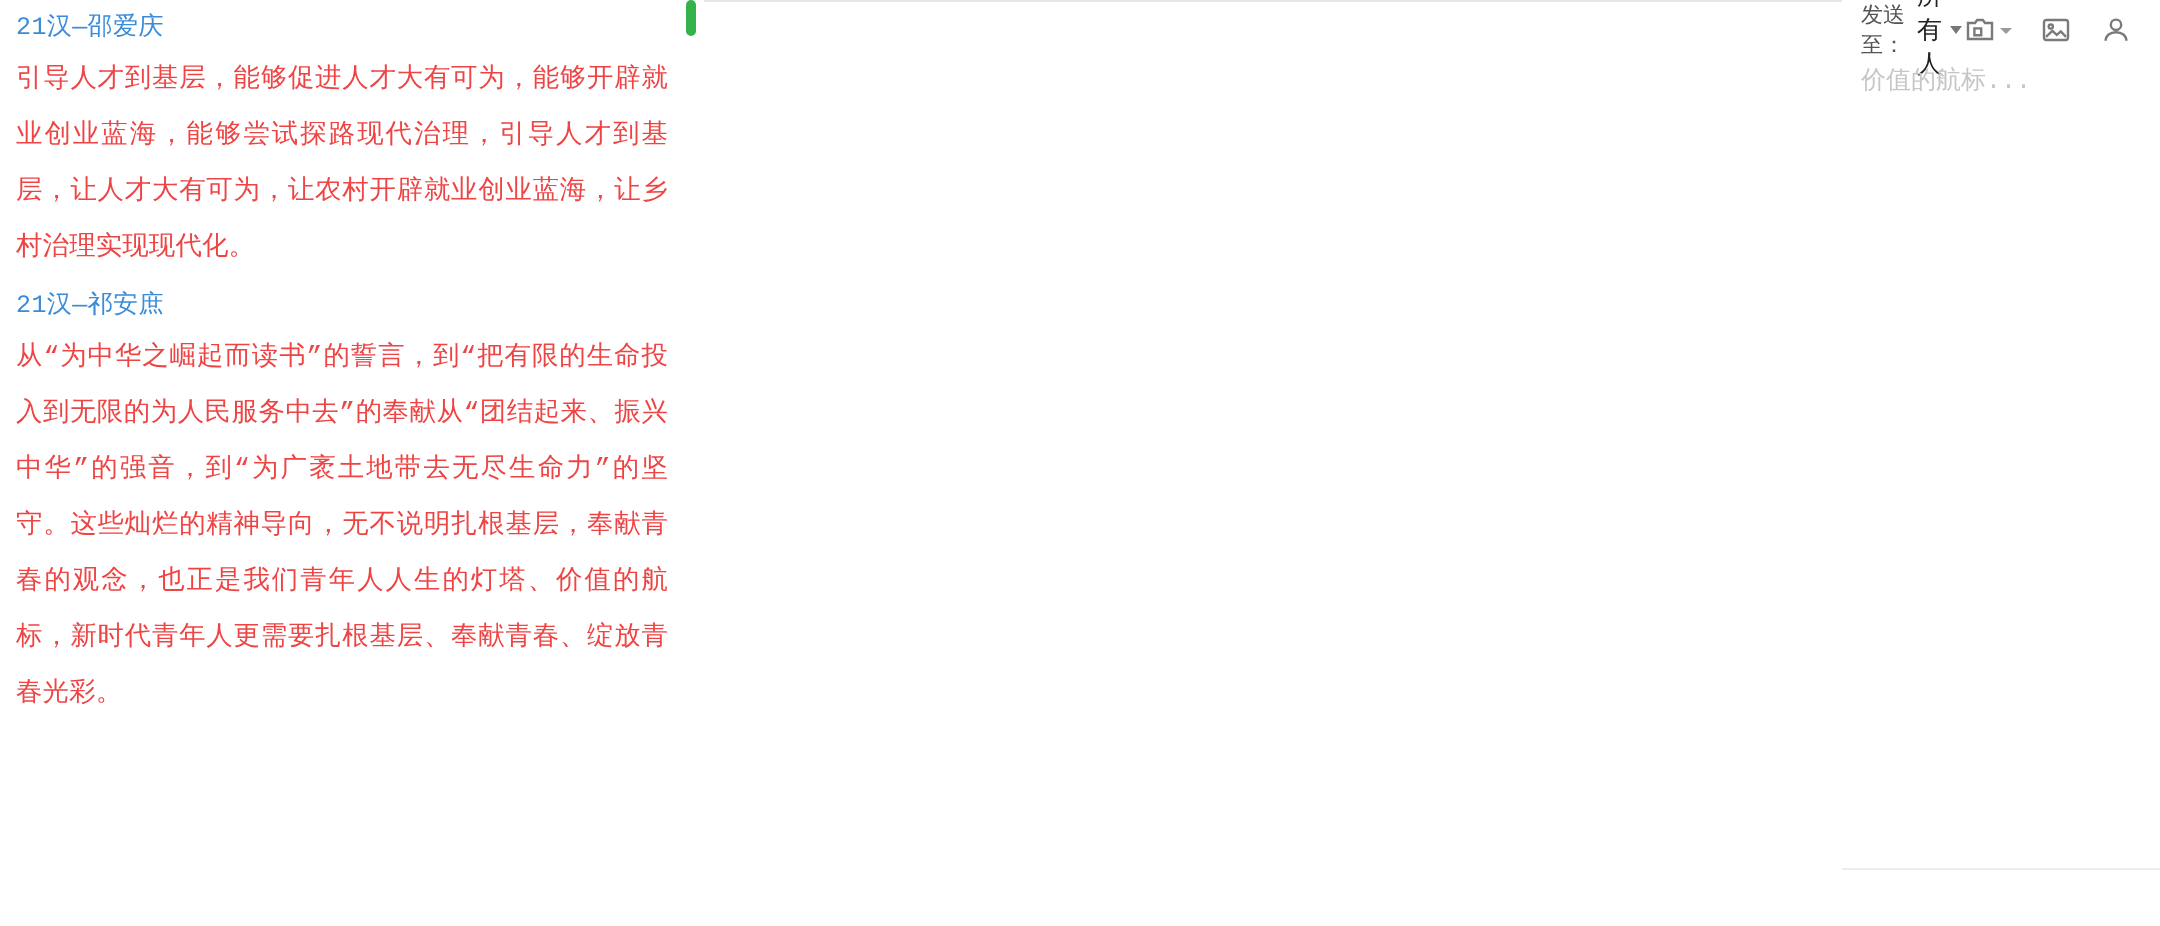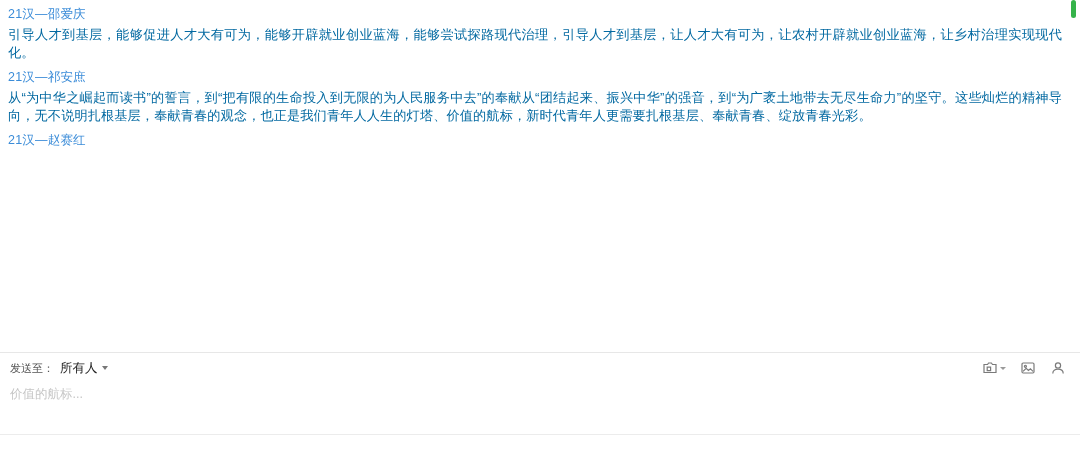--- a/index.html
+++ b/index.html
@@ -13,21 +13,21 @@
     font-family: "Liberation Sans", sans-serif;
     overflow: hidden;
   }
   #app {
     position: relative;
     width: 1080px;
     height: 463px;
     background: #ffffff;
     box-sizing: border-box;
     display: flex;
-    flex-direction: column;
+    font-family: Liberation Mono, monospace;
   }
   
   .message-list {
     position: relative;
     flex: 0 0 352px;
     height: 352px;
     overflow: hidden;
     padding: 4px 18px 0 8px;
     box-sizing: border-box;
   }
@@ -35,23 +35,23 @@
     margin: 0 0 2px 0;
   }
   .msg-sender {
     color: #3b8cd8;
     font-size: 12.5px;
     line-height: 19px;
     margin: 1px 0 2px 0;
     letter-spacing: 0.2px;
   }
   .msg-body {
-    color: #0369a1;
+    color: #ef4444;
     font-size: 13.2px;
-    line-height: 18px;
+    line-height: 28px;
     text-align: justify;
     margin: 0 0 6px 0;
     letter-spacing: 0.1px;
   }
   
   .scroll-track {
     position: absolute;
     top: 0;
     right: 2px;
     width: 5px;

